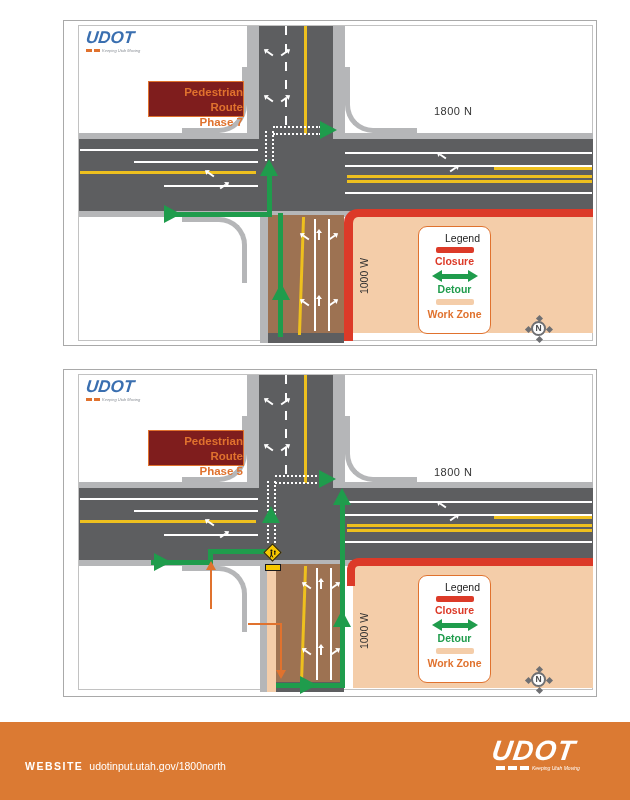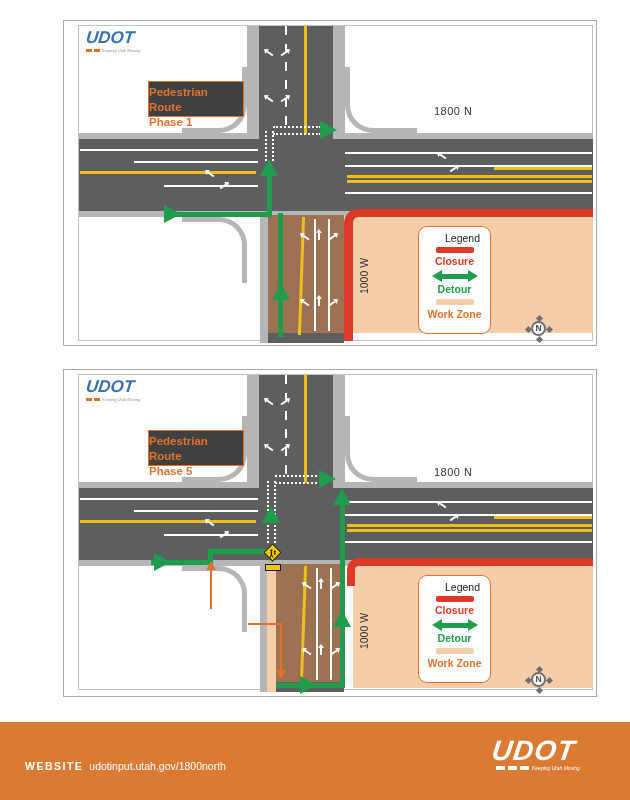--- a/index.html
+++ b/index.html
@@ -38,21 +38,21 @@
 
   
   .lnar{position:absolute;width:2px;height:7px;background:#fff;}
   .lnar:before{content:"";position:absolute;left:-2.5px;top:-4px;border-left:3.5px solid transparent;border-right:3.5px solid transparent;border-bottom:4.5px solid #fff;}
   .lt{transform:rotate(-55deg);} .rt{transform:rotate(55deg);}
 
   
   .rlabel{position:absolute;font-size:11px;color:#333;letter-spacing:0.5px;}
   .vlabel{position:absolute;width:60px;text-align:center;font-size:10.5px;color:#333;transform:rotate(-90deg);}
 
-  .phasebox{position:absolute;left:84px;top:60px;width:96px;height:36px;border:1.5px solid #e0722e;background:#404040;color:#e0722e;font-weight:bold;font-size:11.5px;text-align:left;line-height:15px;padding-top:3px;box-sizing:border-box;}
+  .phasebox{position:absolute;left:84px;top:60px;width:96px;height:36px;border:1.5px solid #e0722e;background:#7f1d1d;color:#e0722e;font-weight:bold;font-size:11.5px;text-align:right;line-height:15px;padding-top:3px;box-sizing:border-box;}
 
   
   .legend{position:absolute;left:354px;top:205px;width:73px;height:108px;background:#fff;border:1.5px solid #e0722e;border-radius:9px;box-sizing:border-box;display:flex;flex-direction:column;align-items:center;padding-top:5px;}
   .leg-title{font-size:10.5px;color:#222;margin-bottom:3px;margin-left:16px;}
   .leg-red{width:38px;height:6px;background:#dc3a28;border-radius:2px;}
   .leg-closure{font-size:10.5px;font-weight:bold;color:#dc3a28;margin:2px 0 3px 0;}
   .leg-arrow{display:flex;align-items:center;height:12px;}
   .leg-arrow .bar{width:26px;height:5px;background:#1f9c4c;}
   .leg-arrow .tl{width:0;height:0;border-top:6px solid transparent;border-bottom:6px solid transparent;border-right:10px solid #1f9c4c;}
   .leg-arrow .tr{width:0;height:0;border-top:6px solid transparent;border-bottom:6px solid transparent;border-left:10px solid #1f9c4c;}
@@ -165,21 +165,21 @@
       <span class="brand">UDOT</span>
       <div class="sub">
           <span class="b1"></span>
           <span class="b1"></span>
           <span class="tag">Keeping Utah Moving</span>
         </div>
     </div>
 
     <div class="phasebox">
       <div>Pedestrian Route</div>
-      <div>Phase 1</div>
+      <div>Phase 7</div>
     </div>
 
     <div class="legend">
       <div class="leg-title">Legend</div>
       <div class="leg-red"></div>
       <div class="leg-closure">Closure</div>
       <div class="leg-arrow">
           <span class="tl"></span>
           <span class="bar"></span>
           <span class="tr"></span>

